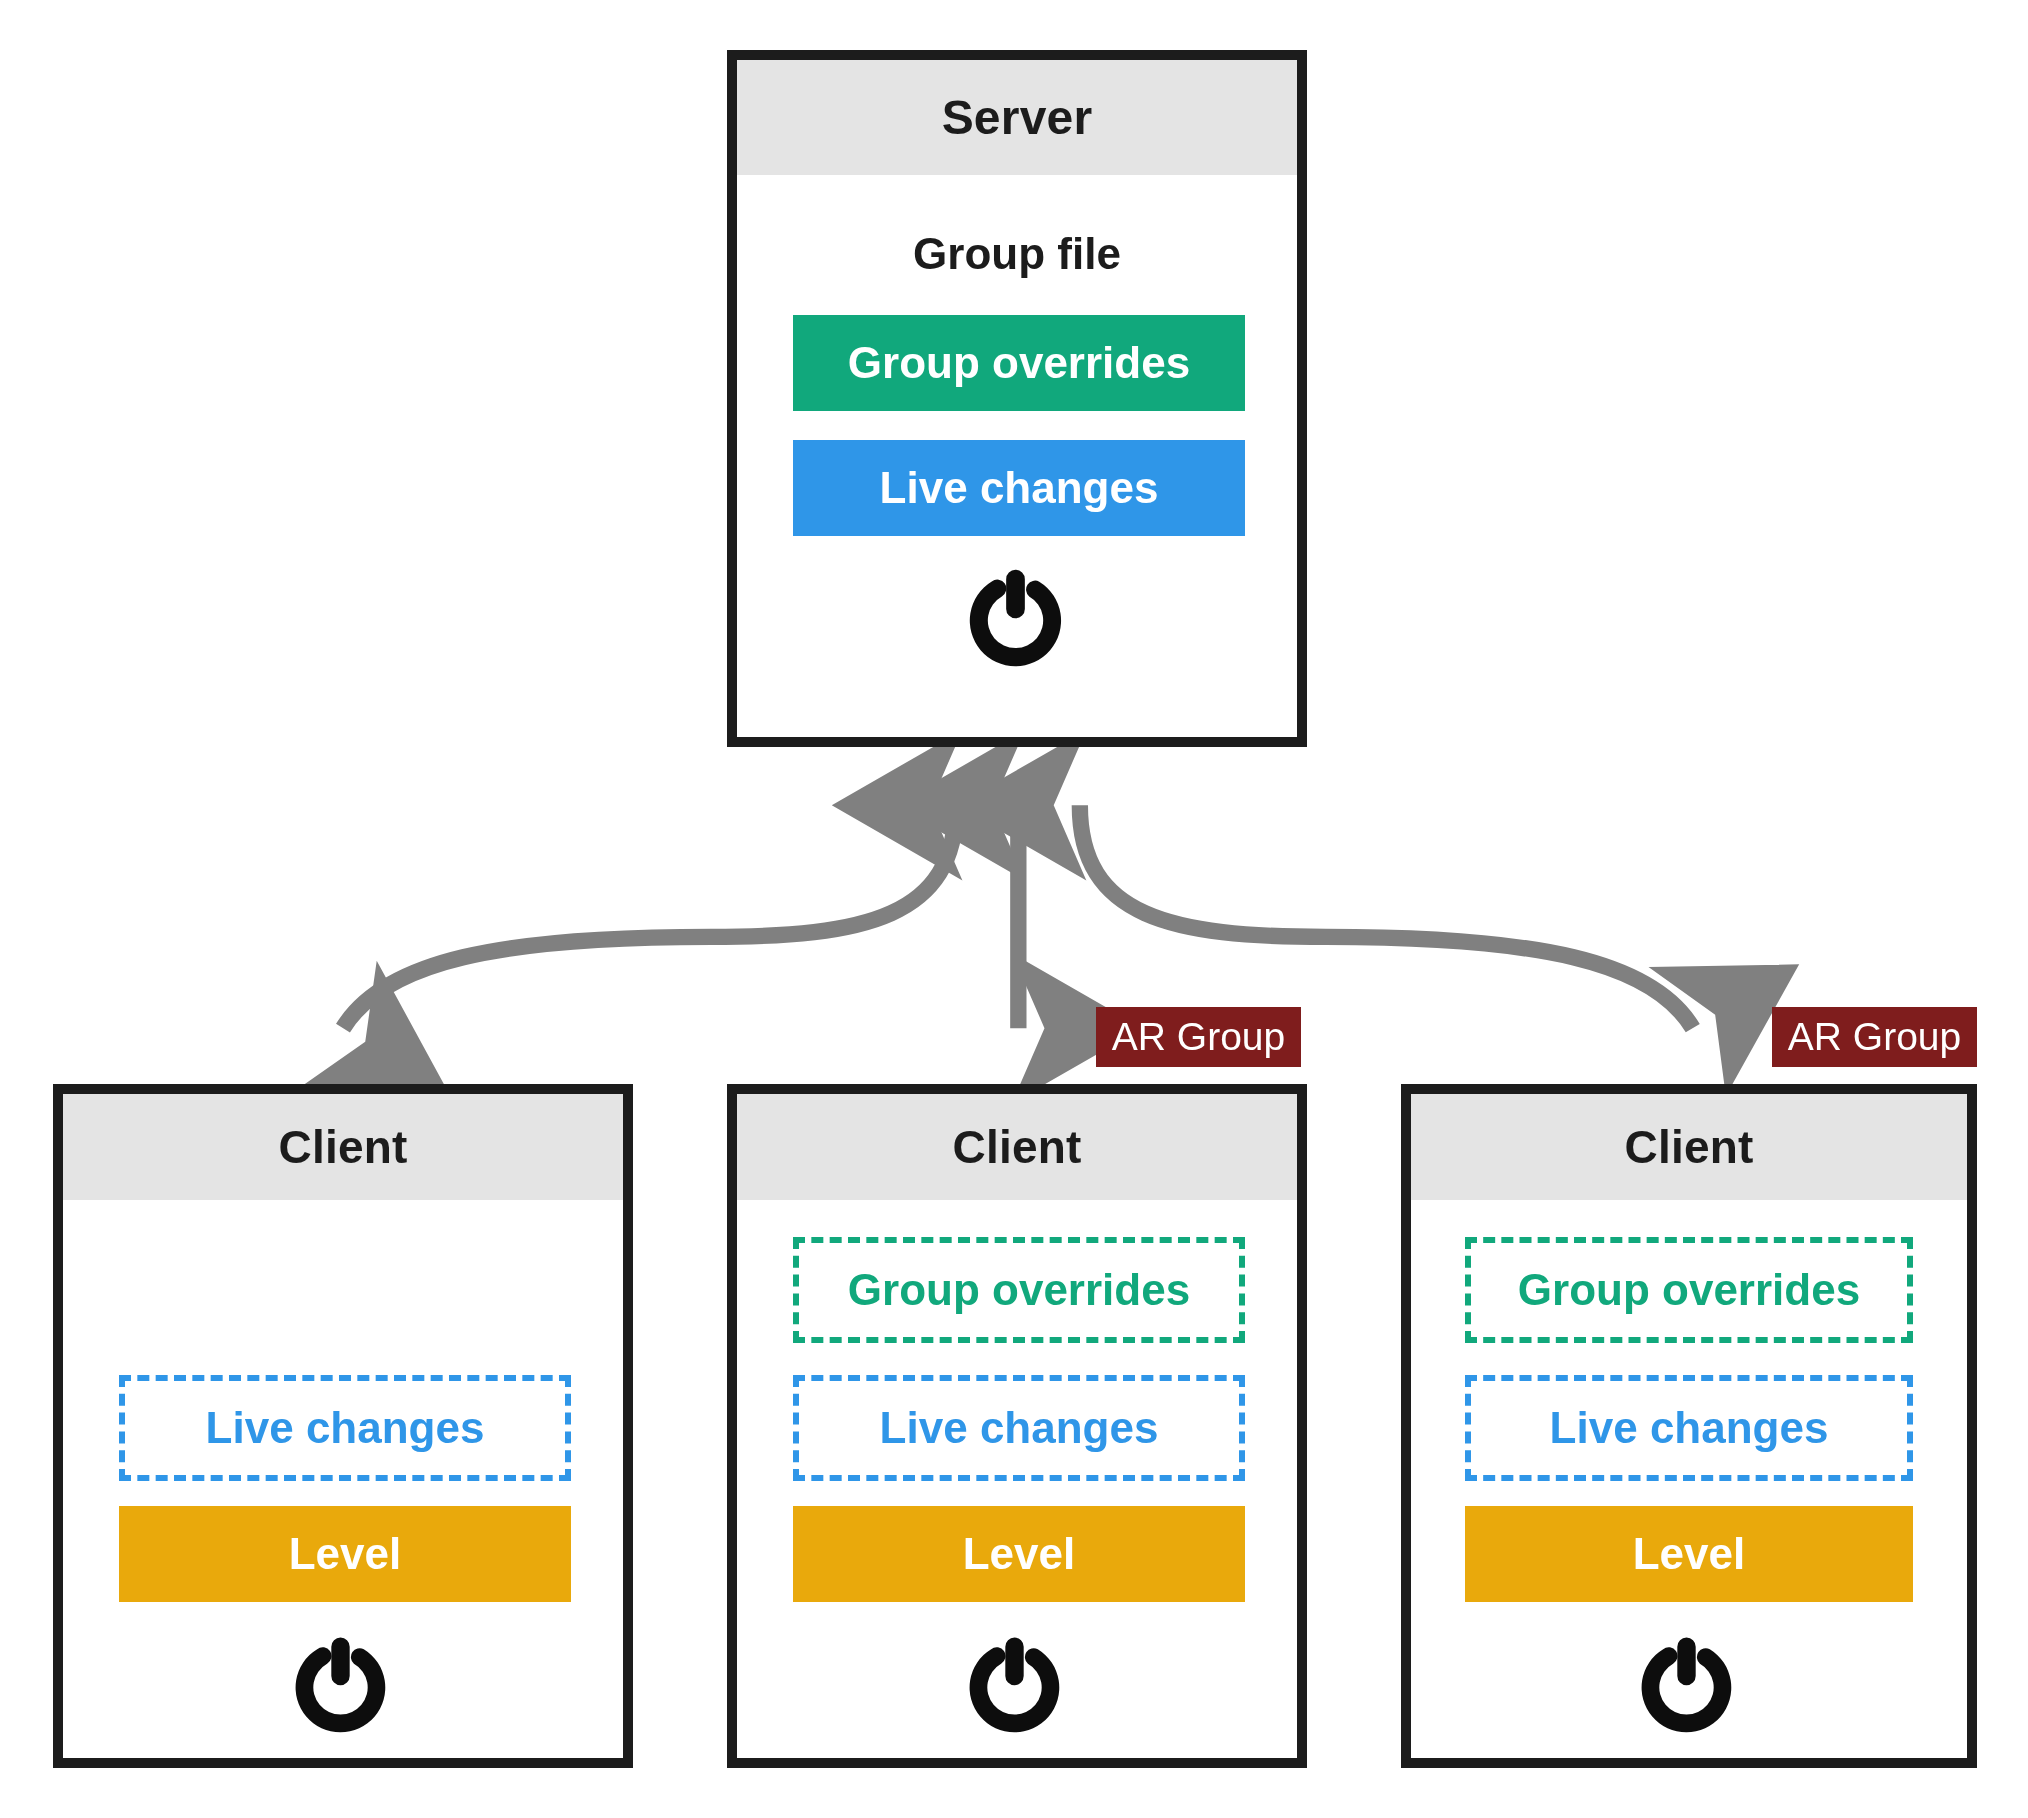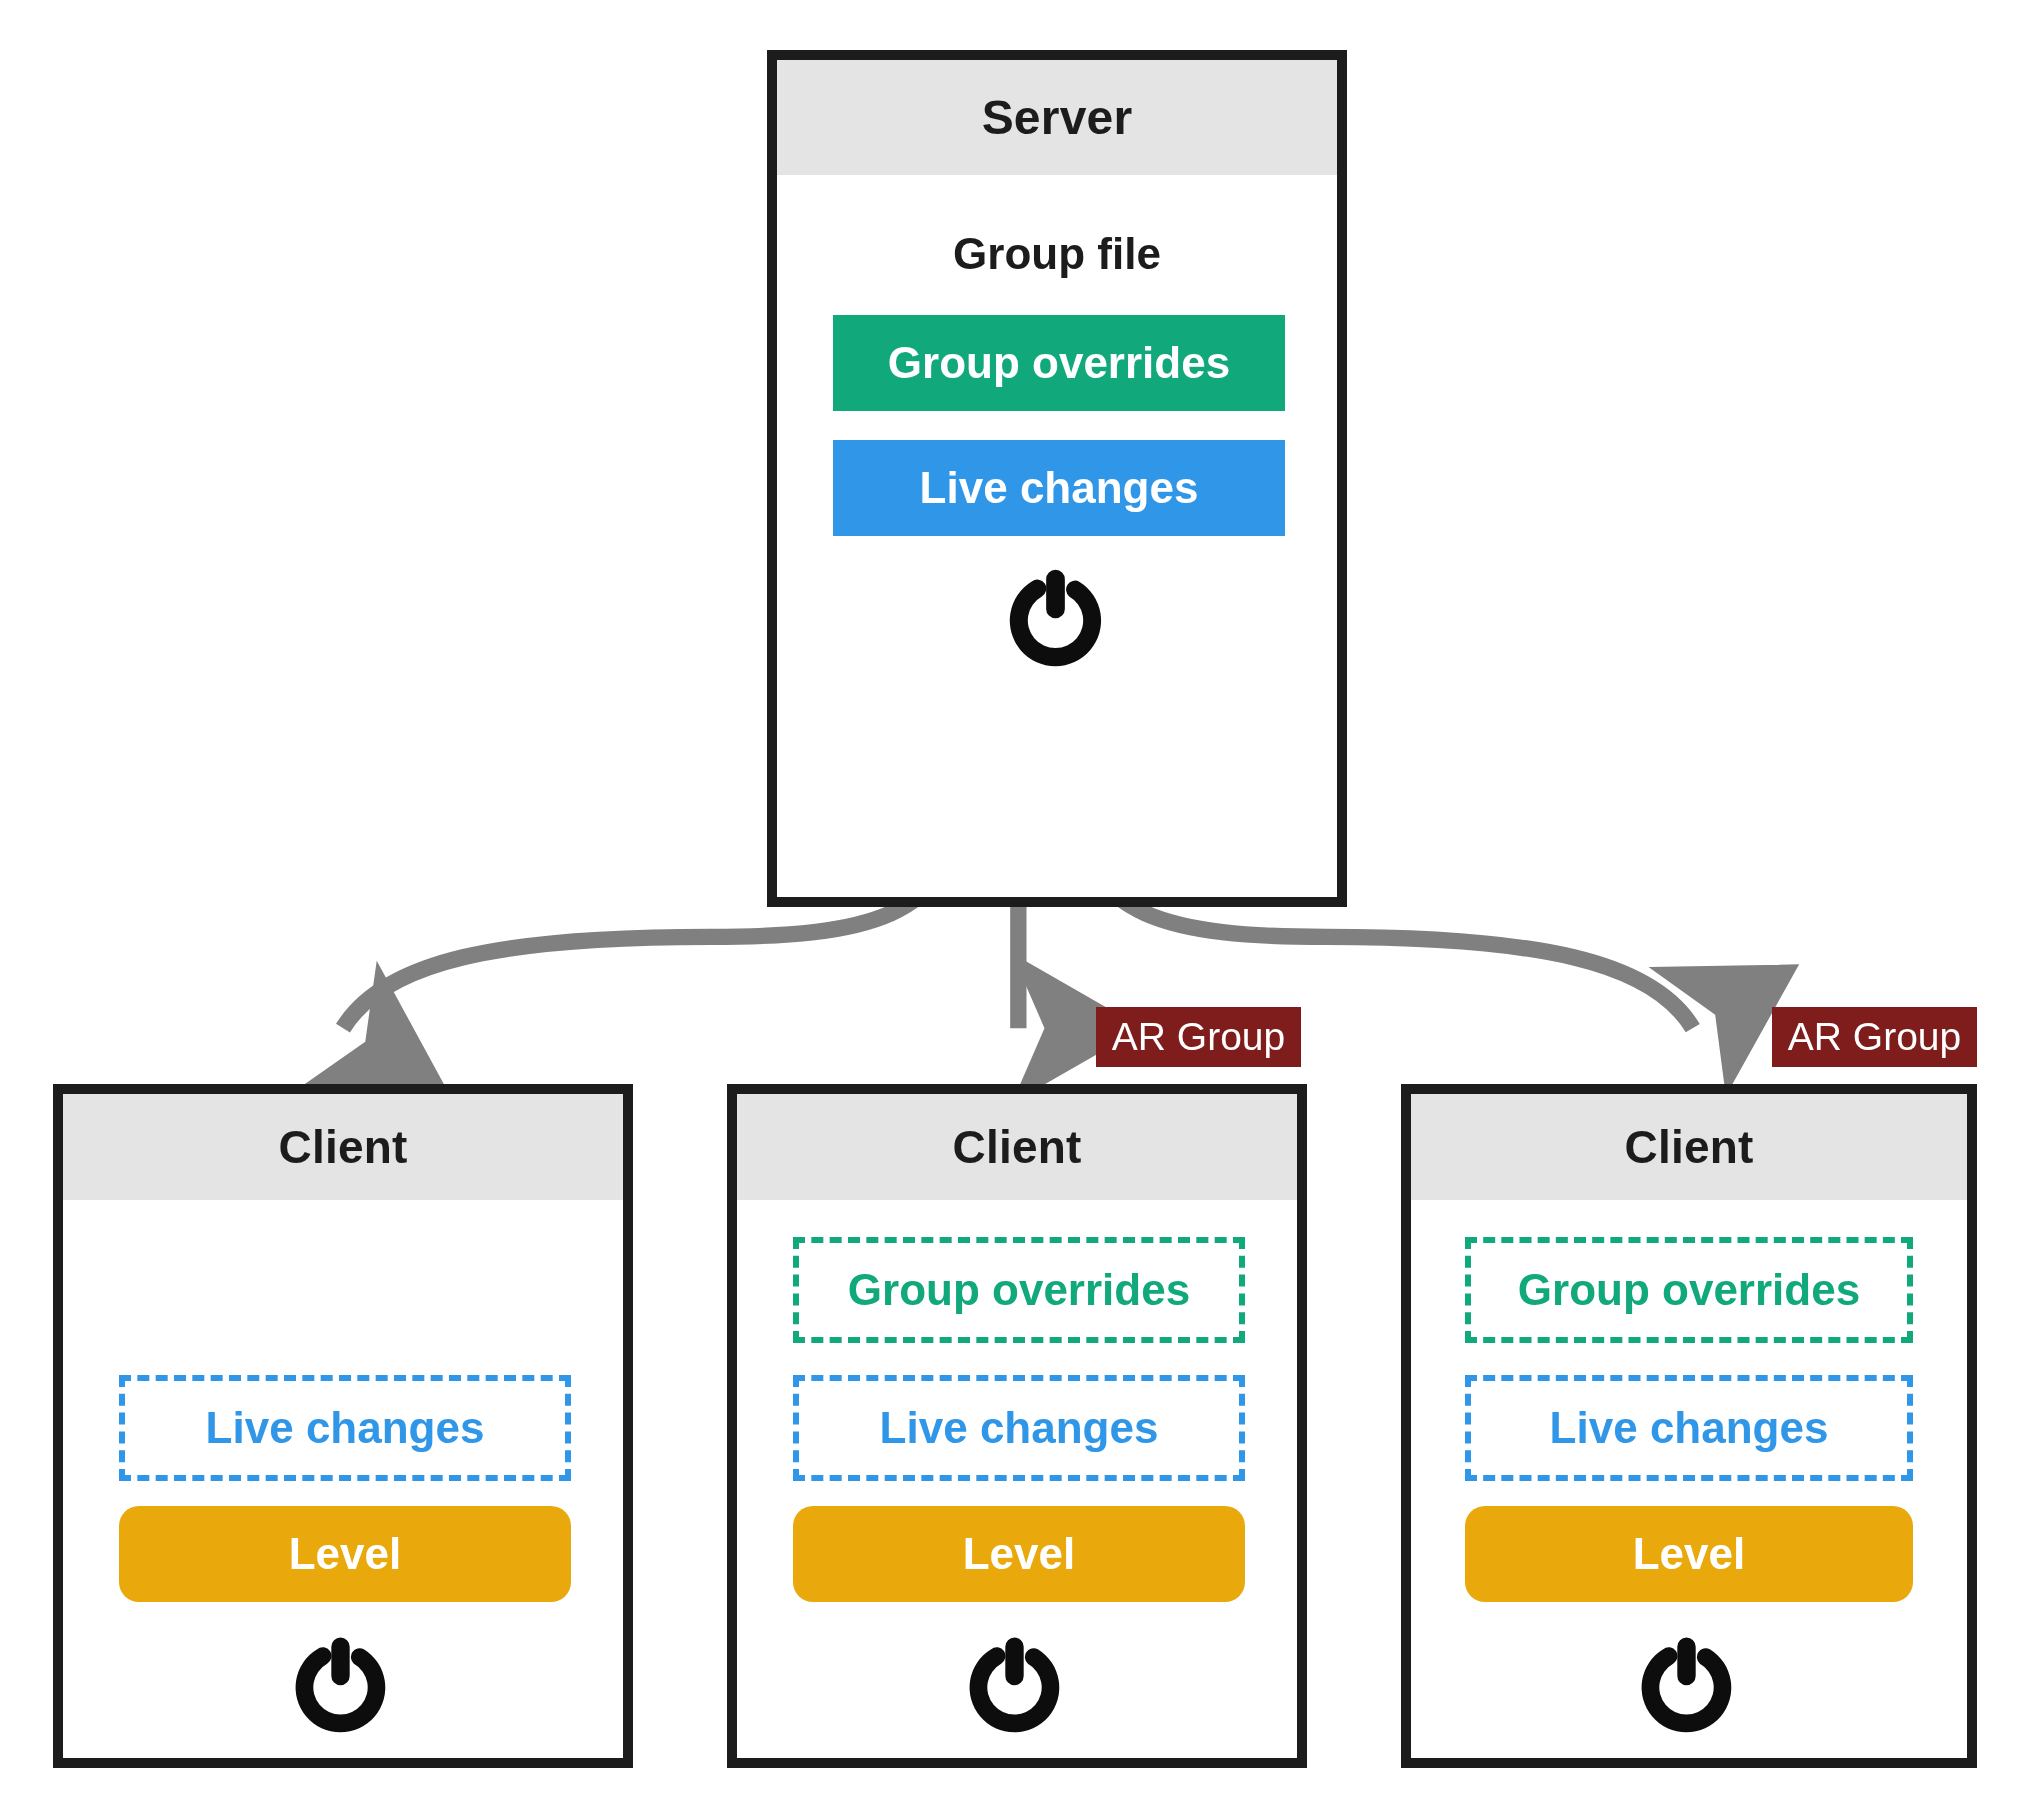--- a/index.html
+++ b/index.html
@@ -45,22 +45,21 @@
     position: relative;
     flex: 1 1 auto;
     background: #ffffff;
   }
 
   
   #server-node {
     left: 727px;
     top: 50px;
     width: 580px;
-    height: 857px;
-    margin-left: 40px;
+    height: 697px;
   }
   #server-node .node-header {
     height: 115px;
     font-size: 48px;
   }
   .server-subtitle {
     position: absolute;
     left: 0;
     right: 0;
     top: 54px;
@@ -77,21 +76,21 @@
     display: flex;
     align-items: center;
     justify-content: center;
     color: #ffffff;
     font-weight: bold;
     font-size: 44px;
     white-space: nowrap;
   }
   .bar-green { background: #11a87c; }
   .bar-blue  { background: #2f96e8; }
-  .bar-amber { background: #e9a90c; border-radius: 20px; }
+  .bar-amber { background: #e9a90c; }
 
   
   .dashbox {
     position: absolute;
     box-sizing: border-box;
     display: flex;
     align-items: center;
     justify-content: center;
     font-weight: bold;
     font-size: 44px;

